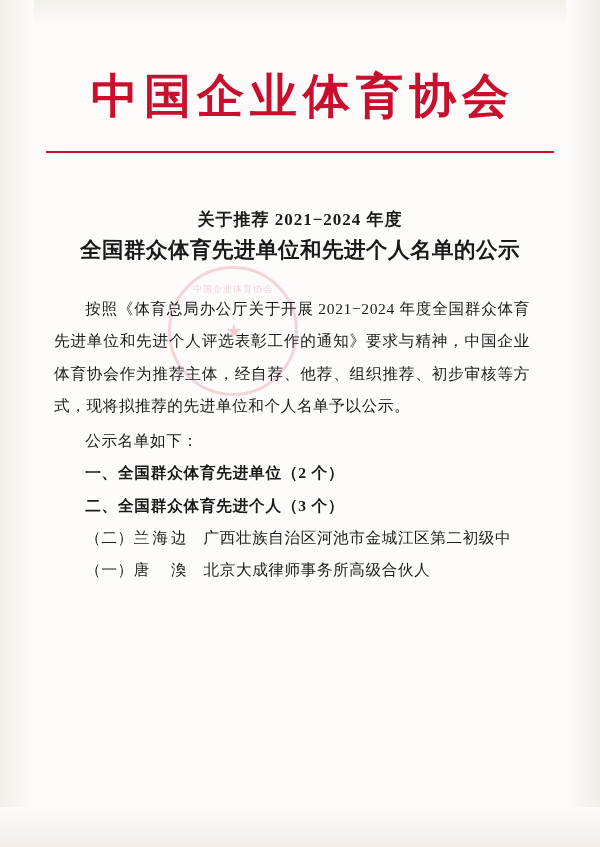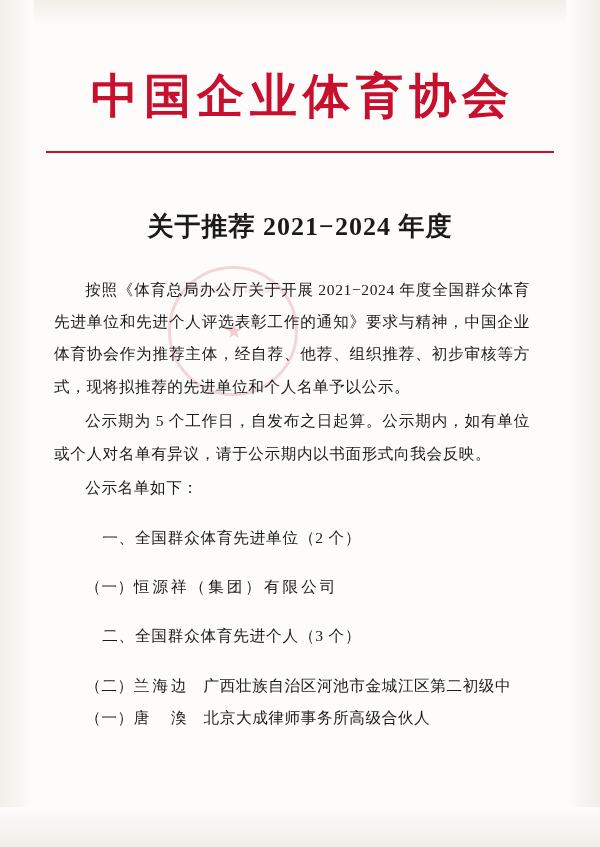--- a/index.html
+++ b/index.html
@@ -77,21 +77,21 @@
   .doc-title {
     margin-top: 54px;
     text-align: center;
     color: #1a1a1a;
     font-weight: bold;
     font-size: 20.5px;
     line-height: 1.55;
     letter-spacing: 1px;
   }
   .doc-title-line1 {
-    font-size: 26px;
+    font-size: 17px;
   }
   .doc-title-line2 {
     font-size: 21.5px;
     letter-spacing: 0.5px;
   }
 
   
   .body-text {
     margin-top: 26px;
     color: #1b1b1b;
@@ -104,22 +104,22 @@
   .para {
     text-indent: 2em;
     margin: 0 16px 2px 0;
   }
   .para-tight {
     text-indent: 2em;
     margin: 0;
   }
   .list-head {
     text-indent: 2em;
-    font-weight: normal;
-    margin: 17px;
+    font-weight: bold;
+    margin: 0;
     letter-spacing: 0.8px;
   }
   .list-item {
     text-indent: 2em;
     margin: 0;
   }
   .list-item .nm {
     letter-spacing: 3px;
   }
   .list-item .gap {
@@ -182,30 +182,29 @@
 
   <div class="content">
 
     <div class="letterhead">
       <div class="org-title">中国企业体育协会</div>
       <div class="letterhead-rule"></div>
     </div>
 
     <div class="doc-title">
       <div class="doc-title-line1">关于推荐 2021−2024 年度</div>
+      <div class="doc-title-line2">全国群众体育先进单位和先进个人名单的公示</div>
     </div>
 
     <div class="body-text">
 
       <p class="para">按照《体育总局办公厅关于开展 2021−2024 年度全国群众体育先进单位和先进个人评选表彰工作的通知》要求与精神，中国企业体育协会作为推荐主体，经自荐、他荐、组织推荐、初步审核等方式，现将拟推荐的先进单位和个人名单予以公示。</p>
-      <p class="para">公示期为 5 个工作日，自发布之日起算。公示期内，如有单位或个人对名单有异议，请于公示期内以书面形式向我会反映。</p>
       <p class="para-tight">公示名单如下：</p>
 
       <p class="list-head">一、全国群众体育先进单位（2 个）</p>
-      <p class="list-item"><span>（一）</span><span class="nm">恒源祥（集团）有限公司</span></p>
 
       <p class="list-head">二、全国群众体育先进个人（3 个）</p>
       <p class="list-item"><span>（二）</span><span class="nm">兰海边</span><span class="gap"></span><span>广西壮族自治区河池市金城江区第二初级中</span></p>
       <p class="list-item"><span>（一）</span><span class="nm">唐　渙</span><span class="gap"></span><span>北京大成律师事务所高级合伙人</span></p>
 
     </div>
   </div>
 </div>
 
 </body></html>

